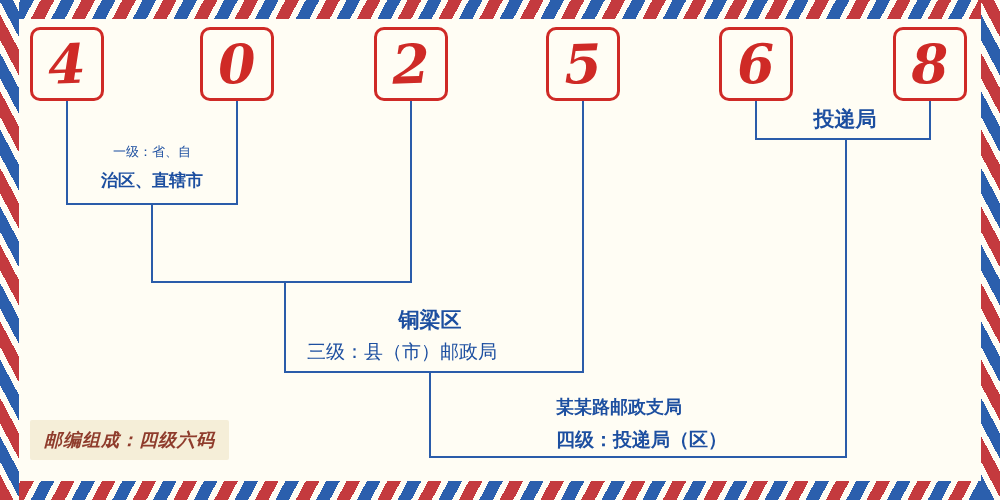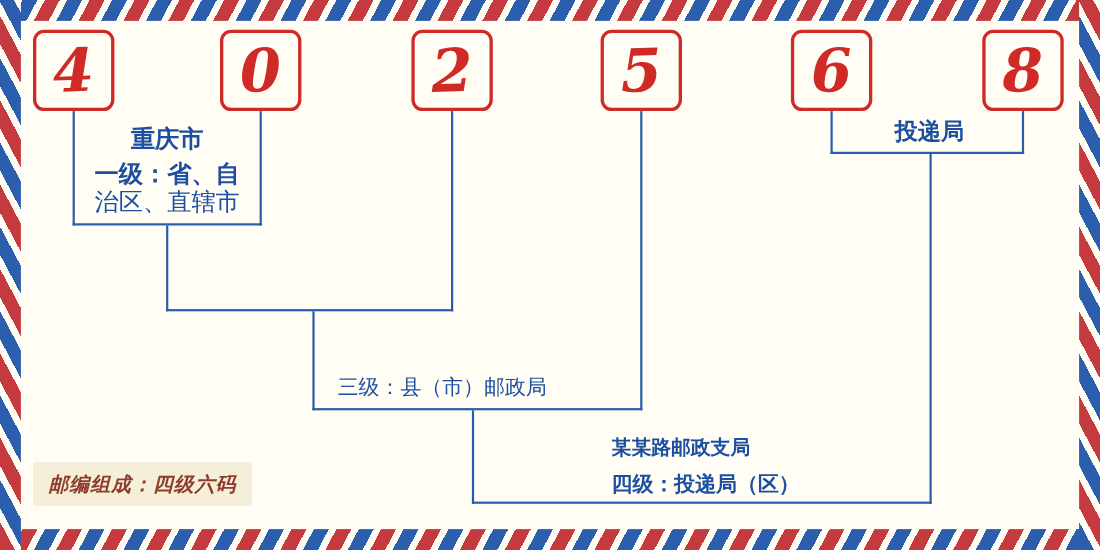--- a/index.html
+++ b/index.html
@@ -93,25 +93,25 @@
   <div class="ln" style="left:582px;top:101px;width:2px;height:272px"></div>
   <div class="ln" style="left:429px;top:373px;width:2px;height:85px"></div>
 
   <div class="ln" style="left:429px;top:456px;width:418px;height:2px"></div>
   <div class="ln" style="left:845px;top:140px;width:2px;height:318px"></div>
 
   <div class="ln" style="left:755px;top:138px;width:176px;height:2px"></div>
   <div class="ln" style="left:755px;top:101px;width:2px;height:39px"></div>
   <div class="ln" style="left:929px;top:101px;width:2px;height:39px"></div>
 
-  <div class="lbl name center" style="left:72px;top:112px;width:160px;font-size:22px">重庆市</div>
-  <div class="lbl center" style="left:57px;top:143px;width:190px;font-size:22px;font-weight:bold">一级：省、自</div>
-  <div class="lbl center" style="left:57px;top:169px;width:190px;font-size:22px;font-weight:normal">治区、直辖市</div>
+  <div class="lbl center" style="left:57px;top:143px;width:190px;font-size:13px;font-weight:normal">一级：省、自</div>
+  <div class="lbl center" style="left:57px;top:169px;width:190px;font-size:17px;font-weight:bold">治区、直辖市</div>
 
 
+  <div class="lbl name center" style="left:330px;top:306px;width:200px;font-size:21px">铜梁区</div>
   <div class="lbl" style="left:307px;top:339px;font-size:19px;font-weight:normal">三级：县（市）邮政局</div>
 
   <div class="lbl" style="left:556px;top:427px;font-size:19px;font-weight:bold">四级：投递局（区）</div>
   <div class="lbl name" style="left:556px;top:395px;font-size:18px">某某路邮政支局</div>
 
   <div class="lbl name center" style="left:770px;top:105px;width:150px;font-size:21px">投递局</div>
 
   <div class="note">邮编组成：四级六码</div>
 
 </div>

